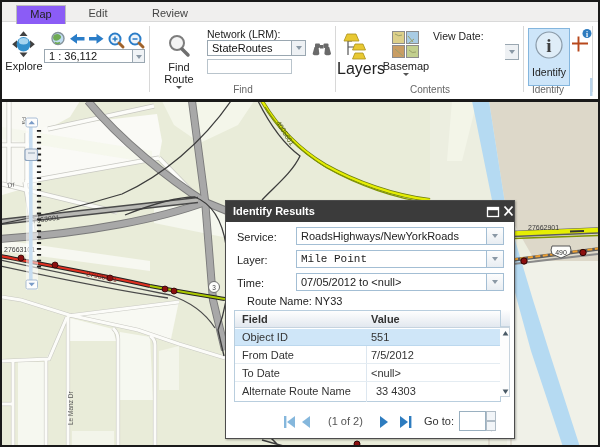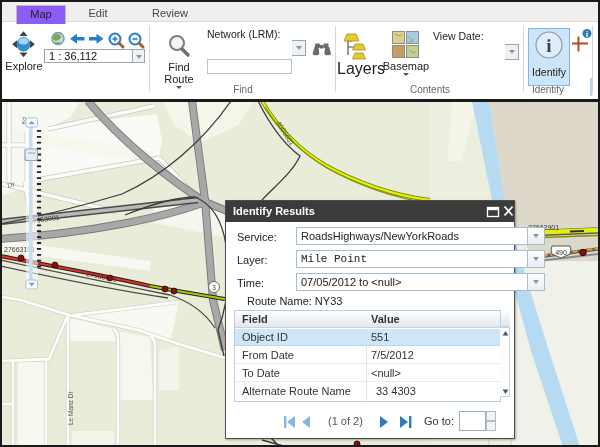--- a/index.html
+++ b/index.html
@@ -10,21 +10,21 @@
   .bord{position:absolute;background:#1a1a1a;z-index:99;}
   #tabstrip{position:absolute;left:0;top:2px;width:600px;height:20px;background:#f0efee;border-bottom:1px solid #d9d9d9;}
   .tab{position:absolute;top:3px;height:17px;font-size:11px;color:#444;text-align:center;line-height:17px;}
   #tab-map{left:16px;width:50px;height:19px;background:#8b5cf6;border:1px solid #bcbcbc;border-bottom:none;color:#222;z-index:3;}
   .glabel{position:absolute;top:84px;height:12px;font-size:10px;color:#666;text-align:center;}
   .gsep{position:absolute;top:26px;height:66px;width:1px;background:#d8d8d8;}
   #map-area{position:absolute;left:2px;top:101px;width:596px;height:344px;background:#eef0e3;overflow:hidden;}
   #panel{position:absolute;left:225px;top:200px;width:290px;height:239px;background:#fff;border:1px solid #4c4c4c;box-shadow:1px 1px 2px rgba(0,0,0,0.3);}
   #ptitle{position:absolute;left:0;top:0;width:100%;height:21px;background:#3b3b3b;color:#fff;font-size:11px;font-weight:bold;line-height:21px;padding-left:7px;}
   .prow{position:absolute;font-size:11px;color:#222;}
-  .pcombo{position:absolute;left:70px;width:249px;height:18px;border:1px solid #a3bed4;background:#fff;font-size:11px;color:#222;line-height:16px;padding-left:4px;}
+  .pcombo{position:absolute;left:70px;width:208px;height:18px;border:1px solid #a3bed4;background:#fff;font-size:11px;color:#222;line-height:16px;padding-left:4px;}
   .ddbtn{position:absolute;right:0;top:0;width:17px;height:16px;border-left:1px solid #a3bed4;background:linear-gradient(#fdfdfd,#e8edf2);}
   .ddbtn:after{content:"";position:absolute;left:5px;top:6px;border-left:3.5px solid transparent;border-right:3.5px solid transparent;border-top:4px solid #8a98a5;}
   #ptable{position:absolute;left:8px;top:109px;width:267px;height:92px;border:1px solid #b9cede;font-size:11px;}
   .trow{position:absolute;left:0;width:100%;height:17px;line-height:17px;color:#333;}
   .tcell2{position:absolute;left:132px;}
   #pscroll{position:absolute;left:274px;top:126px;width:10px;height:70px;border:1px solid #c8d4de;border-left:none;background:#fdfdfd;}
   #phdrext{position:absolute;left:275px;top:109px;width:9px;height:17px;background:linear-gradient(#fefefe,#e2e8ef);border-bottom:1px solid #c5d3df;}
   #pnav{position:absolute;left:0;top:207px;width:100%;height:30px;font-size:11px;color:#444;}
 </style>
 </head>
@@ -114,20 +114,21 @@
     </svg>
 
     <div style="position:absolute;left:44px;top:49px;width:89px;height:14px;border:1px solid #9aa7b1;background:#fff;font-size:11px;line-height:13px;padding-left:4px;color:#111;">1 : 36,112</div>
     <div style="position:absolute;left:132px;top:49px;width:13px;height:14px;border:1px solid #9aa7b1;background:#f0f3f6;"></div>
     <div style="position:absolute;left:135.5px;top:54.5px;border-left:3.5px solid transparent;border-right:3.5px solid transparent;border-top:4px solid #8a98a5;"></div>
     <div style="position:absolute;left:2px;top:60px;width:44px;text-align:center;font-size:11px;color:#222;">Explore</div>
 
     <div style="position:absolute;left:162px;top:61px;width:34px;text-align:center;font-size:11px;line-height:12px;color:#222;">Find<br>Route</div>
     <div style="position:absolute;left:176px;top:86px;border-left:3px solid transparent;border-right:3px solid transparent;border-top:3.5px solid #555;"></div>
     <div style="position:absolute;left:207px;top:28px;font-size:10.5px;color:#222;">Network (LRM):</div>
+    <div style="position:absolute;left:207px;top:40px;width:85px;height:16px;border:1px solid #9aa7b1;background:#fff;font-size:11px;line-height:15px;padding-left:4px;color:#111;">StateRoutes</div>
     <div style="position:absolute;left:292px;top:40px;width:14px;height:16px;border:1px solid #9aa7b1;border-left:none;background:#eef1f4;"></div>
     <div style="position:absolute;left:295.5px;top:46px;border-left:3.5px solid transparent;border-right:3.5px solid transparent;border-top:4px solid #8a98a5;"></div>
     <div style="position:absolute;left:207px;top:59px;width:85px;height:15px;border:1px solid #b9c4cc;background:#fff;"></div>
 
     <div style="position:absolute;left:337px;top:60px;width:40px;text-align:center;font-size:16px;color:#222;">Layers</div>
     <div style="position:absolute;left:382px;top:60px;width:48px;text-align:center;font-size:11px;color:#222;">Basemap</div>
     <div style="position:absolute;left:403px;top:73px;border-left:3px solid transparent;border-right:3px solid transparent;border-top:3.5px solid #555;"></div>
     <div style="position:absolute;left:433px;top:30px;font-size:10.5px;color:#222;">View Date:</div>
     <div style="position:absolute;left:505px;top:44px;width:14px;height:16px;border:1px solid #9aa7b1;border-left:none;background:#eef1f4;"></div>
     <div style="position:absolute;left:508.5px;top:50px;border-left:3.5px solid transparent;border-right:3.5px solid transparent;border-top:4px solid #8a98a5;"></div>

